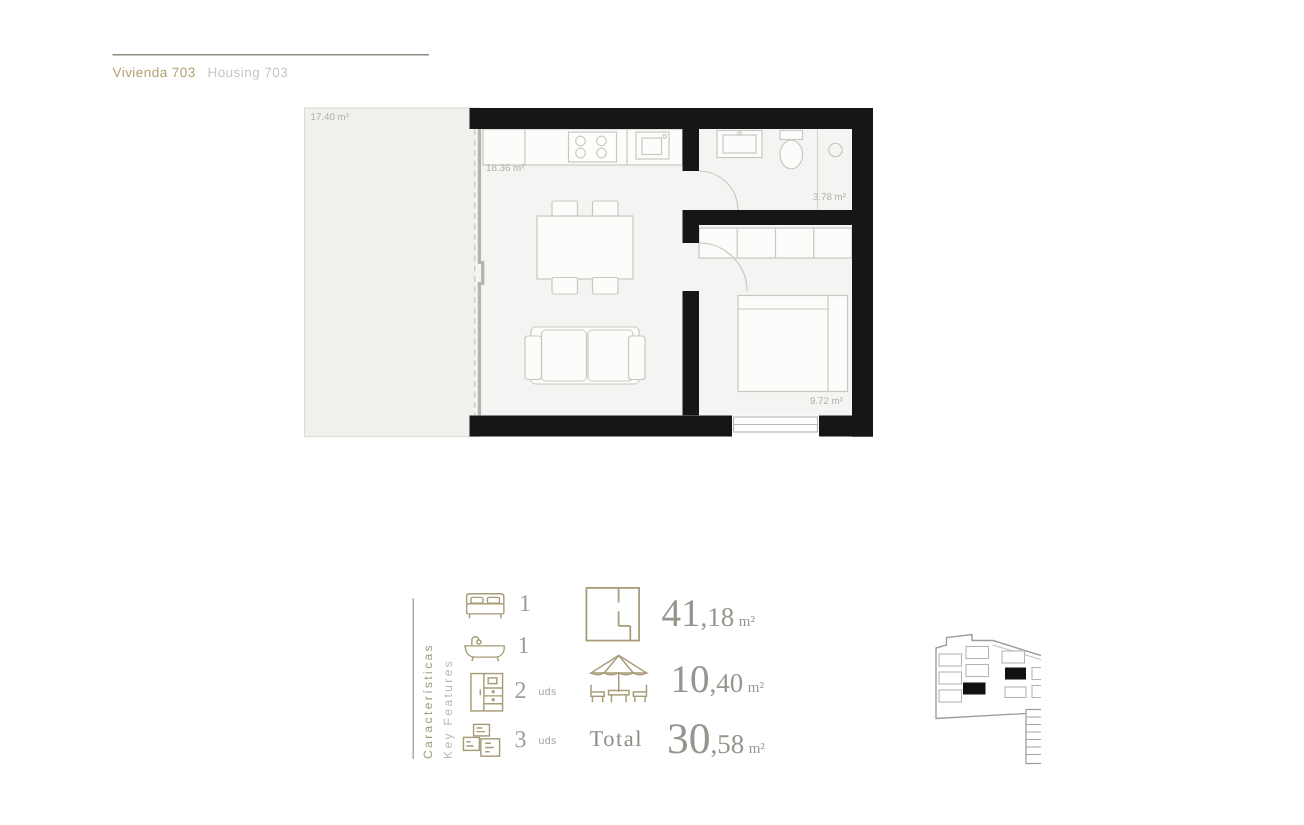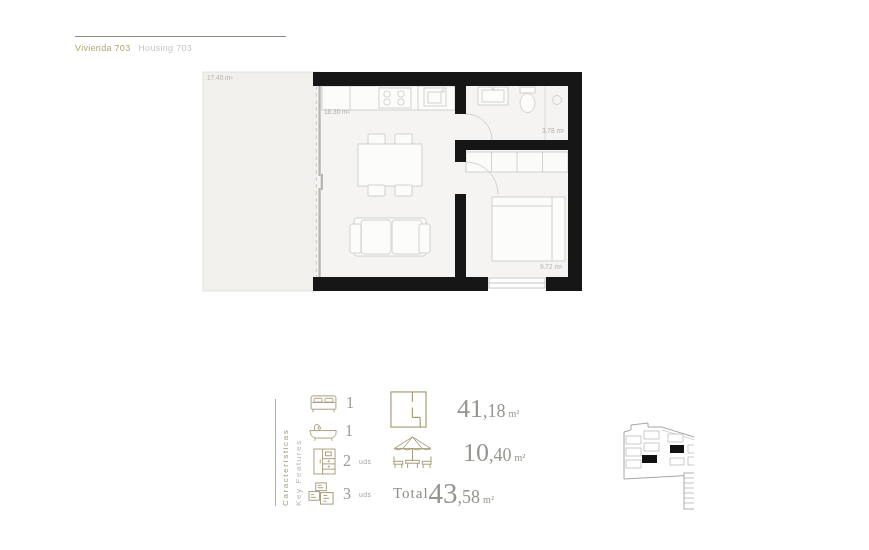--- a/index.html
+++ b/index.html
@@ -25,24 +25,24 @@
   .vt-en{color:#b9b8b3;}
 
   .count-row{position:absolute;display:flex;align-items:center;gap:7px;height:26px;}
   .row-bed{left:308px;top:390px;}
   .row-bath{left:308px;top:418px;}
   .row-wardrobe{left:313px;top:448px;}
   .row-rooms{left:307px;top:481px;}
   .count-num{font-family:"Liberation Serif",serif;font-size:16px;color:#9d9c97;}
   .count-suffix{font-size:7px;color:#a5a49f;vertical-align:6px;margin-left:1px;letter-spacing:.3px;}
 
-  .area-row{position:absolute;display:flex;align-items:center;gap:29px;}
+  .area-row{position:absolute;display:flex;align-items:center;gap:13px;}
   .row-area1{left:389px;top:388px;height:42px;}
   .row-area2{left:391px;top:432px;height:42px;}
-  .row-total{left:393px;top:474px;height:38px;gap:0;}
+  .row-total{left:393px;top:474px;height:38px;gap:16px;}
   .num-group{display:flex;align-items:baseline;font-family:"Liberation Serif",serif;color:#97958d;}
   .num-int{font-size:26px;line-height:1;}
   .num-dec{font-size:18px;}
   .num-unit{font-size:10px;margin-left:3px;}
   .row-total .num-int{font-size:29px;}
   .total-label{font-family:"Liberation Serif",serif;font-size:15px;color:#8e8d86;letter-spacing:1px;}
 
   .keyplan{position:absolute;left:622px;top:417px;width:130px;height:96px;}
 </style>
 </head>
@@ -246,21 +246,21 @@
     <span class="num-group">
       <span class="num-int">10</span>
         <span class="num-dec">,40</span>
         <span class="num-unit">m²</span>
     </span>
   </div>
 
   <div class="area-row row-total">
     <span class="total-label">Total</span>
     <span class="num-group">
-      <span class="num-int">43</span>
+      <span class="num-int">30</span>
         <span class="num-dec">,58</span>
         <span class="num-unit">m²</span>
     </span>
   </div>
 
   <svg class="keyplan" viewBox="0 0 130 96">
     <path d="M2 62 L2 15 L9 13 L9 8 L26 6 L26 10 L40 10 L120 35 L127 35 L127 51 L110 51 L110 56 L2 62 Z" fill="#ffffff" stroke="#9b9b97" stroke-width="0.9"></path>
     <line x1="40" y1="13" x2="119" y2="37" stroke="#c4c3bf" stroke-width="0.7"></line>
     <g fill="#ffffff" stroke="#b5b4b0" stroke-width="0.7">
       <rect x="4" y="19" width="15" height="8"></rect>

